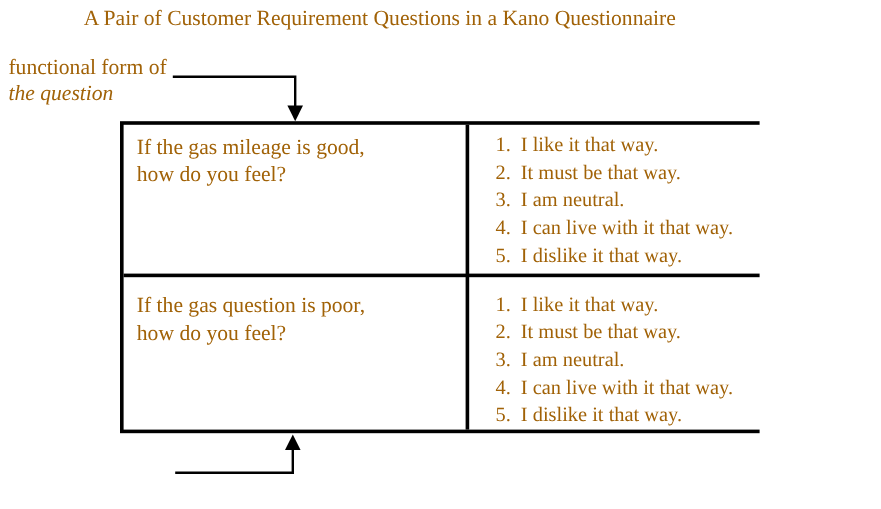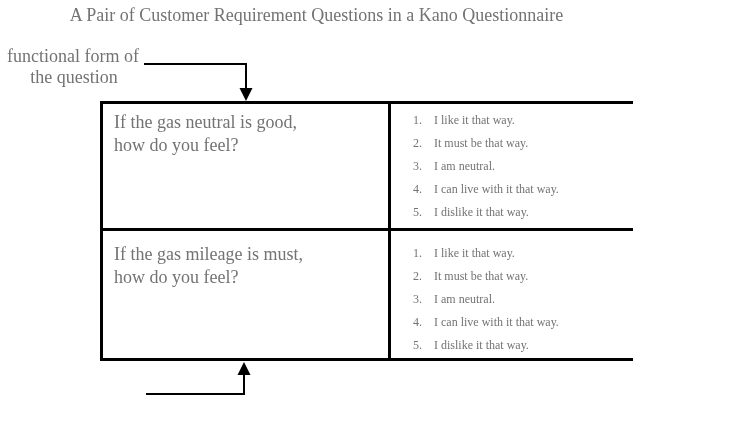--- a/index.html
+++ b/index.html
@@ -2,40 +2,40 @@
 <html><head>
 <meta charset="utf-8">
 <style>
   html, body { margin: 0; padding: 0; background: #ffffff; }
   .page {
     position: relative;
     width: 633px;
     height: 424px;
     background: #ffffff;
     font-family: "Liberation Serif", "DejaVu Serif", serif;
-    color: #737373;
+    color: #a16207;
     overflow: hidden;
   }
   .fig-title {
     position: absolute;
     top: 5px; left: 0;
     width: 100%;
     text-align: center;
     font-size: 18px;
     white-space: nowrap;
   }
   .pointer-label {
     position: absolute;
     font-size: 18px;
     line-height: 21px;
     white-space: nowrap;
   }
   .label-functional { left: 7px; top: 46px; width: 142px; }
   .label-dysfunctional { left: 7px; top: 373px; width: 165px; }
-  .pointer-label .l2 { text-align: center; padding-right: 8px; }
+  .pointer-label .l2 { text-align: left; padding-right: 8px; font-style: italic; }
   .connectors {
     position: absolute;
     left: 0; top: 0;
     width: 734px; height: 424px;
     pointer-events: none;
   }
   .ktable {
     position: absolute;
     left: 100px; top: 101px;
     width: 614px; height: 260px;
@@ -60,21 +60,21 @@
     left: 11px;
     font-size: 18px;
     line-height: 23px;
     white-space: nowrap;
   }
   .qcell.r1 { top: 7px; }
   .qcell.r2 { top: 139px; }
   .opts {
     position: absolute;
     left: 310px;
-    font-size: 12px;
+    font-size: 17px;
     line-height: 23px;
     white-space: nowrap;
   }
   .opts.r1 { top: 5px; }
   .opts.r2 { top: 138px; }
   .opt .n { display: inline-block; width: 21px; }
 </style>
 </head>
 <body>
 
@@ -99,34 +99,34 @@
       <path d="M146,394 H244 V372" fill="none" stroke="#000" stroke-width="2"></path>
       <polygon points="244,362 237.5,375 250.5,375" fill="#000"></polygon>
     </g>
   </svg>
 
   <div class="ktable">
     <div class="vdiv"></div>
     <div class="hdiv"></div>
 
     <div class="qcell r1">
-      <div>If the gas neutral is good,</div>
+      <div>If the gas mileage is good,</div>
       <div>how do you feel?</div>
     </div>
 
     <div class="opts r1">
       <div class="opt"><span class="n">1.</span><span>I like it that way.</span></div>
       <div class="opt"><span class="n">2.</span><span>It must be that way.</span></div>
       <div class="opt"><span class="n">3.</span><span>I am neutral.</span></div>
       <div class="opt"><span class="n">4.</span><span>I can live with it that way.</span></div>
       <div class="opt"><span class="n">5.</span><span>I dislike it that way.</span></div>
     </div>
 
     <div class="qcell r2">
-      <div>If the gas mileage is must,</div>
+      <div>If the gas question is poor,</div>
       <div>how do you feel?</div>
     </div>
 
     <div class="opts r2">
       <div class="opt"><span class="n">1.</span><span>I like it that way.</span></div>
       <div class="opt"><span class="n">2.</span><span>It must be that way.</span></div>
       <div class="opt"><span class="n">3.</span><span>I am neutral.</span></div>
       <div class="opt"><span class="n">4.</span><span>I can live with it that way.</span></div>
       <div class="opt"><span class="n">5.</span><span>I dislike it that way.</span></div>
     </div>

